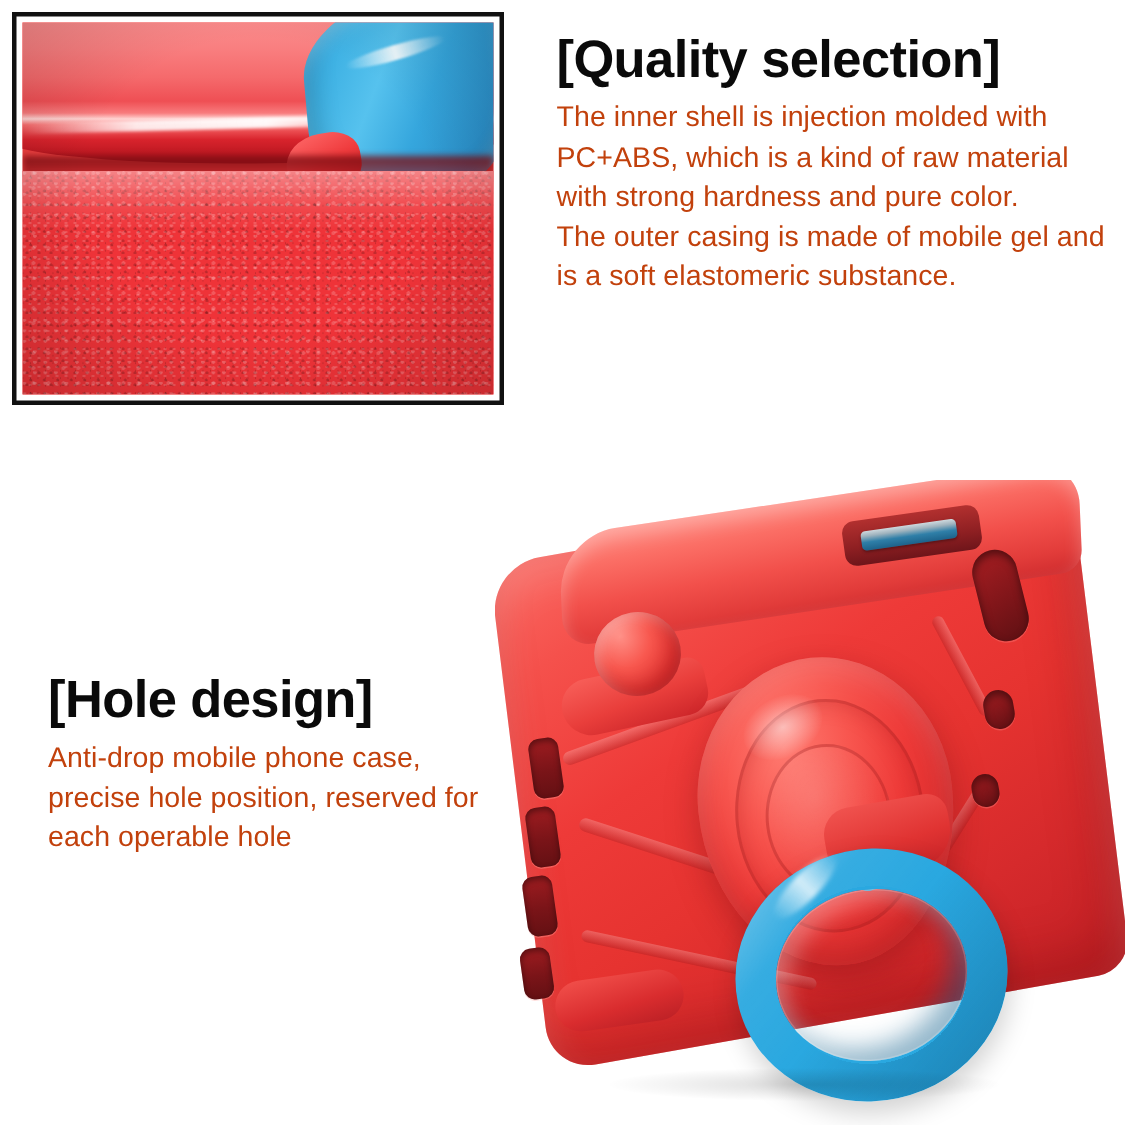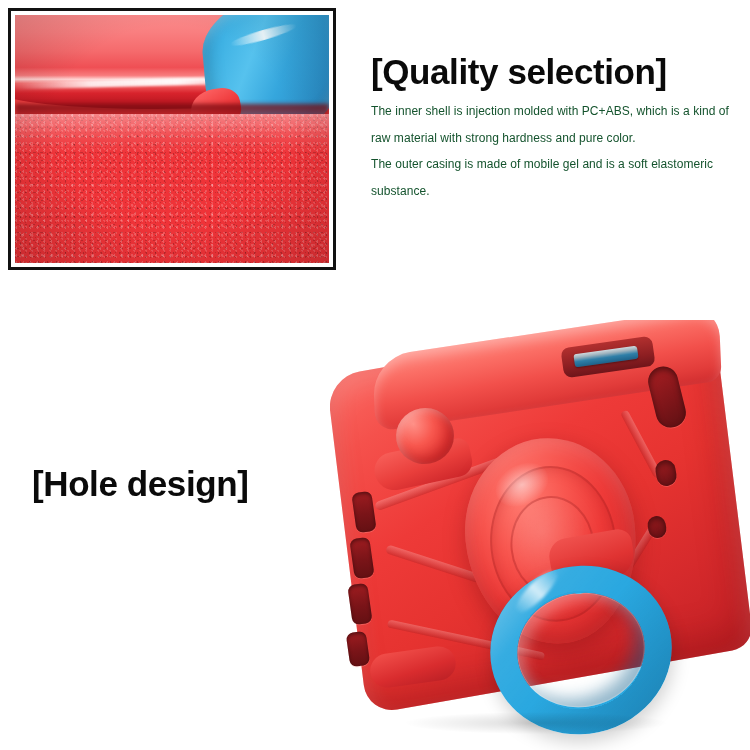--- a/index.html
+++ b/index.html
@@ -147,41 +147,41 @@
   .cl-vignette {
     position: absolute;
     inset: 0;
     background: radial-gradient(ellipse at 50% 45%, rgba(0,0,0,0) 52%, rgba(0,0,0,.16) 100%);
   }
 
   
   .block-quality {
     position: absolute;
     left: 371px;
-    top: 52px;
+    top: 20px;
     width: 372px;
   }
   .block-hole {
     position: absolute;
     left: 32px;
-    top: 464px;
+    top: 447px;
     width: 300px;
   }
   .heading {
     font-size: 35px;
     font-weight: bold;
     color: #0a0a0a;
     line-height: 1.12;
     letter-spacing: -0.4px;
     margin: 0 0 7px 0;
     white-space: nowrap;
   }
   .body-text {
-    font-size: 12px;
-    color: #14532d;
+    font-size: 19px;
+    color: #c2410c;
     line-height: 26.5px;
     margin: 0;
     letter-spacing: .05px;
   }
   .body-text p {
     margin: 0;
   }
 
   
   .product-photo {
@@ -494,20 +494,23 @@
 <div class="block-quality">
   <h2 class="heading">[Quality selection]</h2>
   <div class="body-text">
     <p>The inner shell is injection molded with PC+ABS, which is a kind of raw material with strong hardness and pure color.</p>
     <p>The outer casing is made of mobile gel and is a soft elastomeric substance.</p>
   </div>
 </div>
 
 <div class="block-hole">
   <h2 class="heading">[Hole design]</h2>
+  <div class="body-text">
+    <p>Anti-drop mobile phone case, precise hole position, reserved for each operable hole</p>
+  </div>
 </div>
 
 <div class="product-photo">
   <div class="pp-stage">
 
     <div class="case-body"></div>
     <div class="case-top-ridge"></div>
 
     <div class="tablet-edge-slot"></div>
     <div class="tablet-edge"></div>

